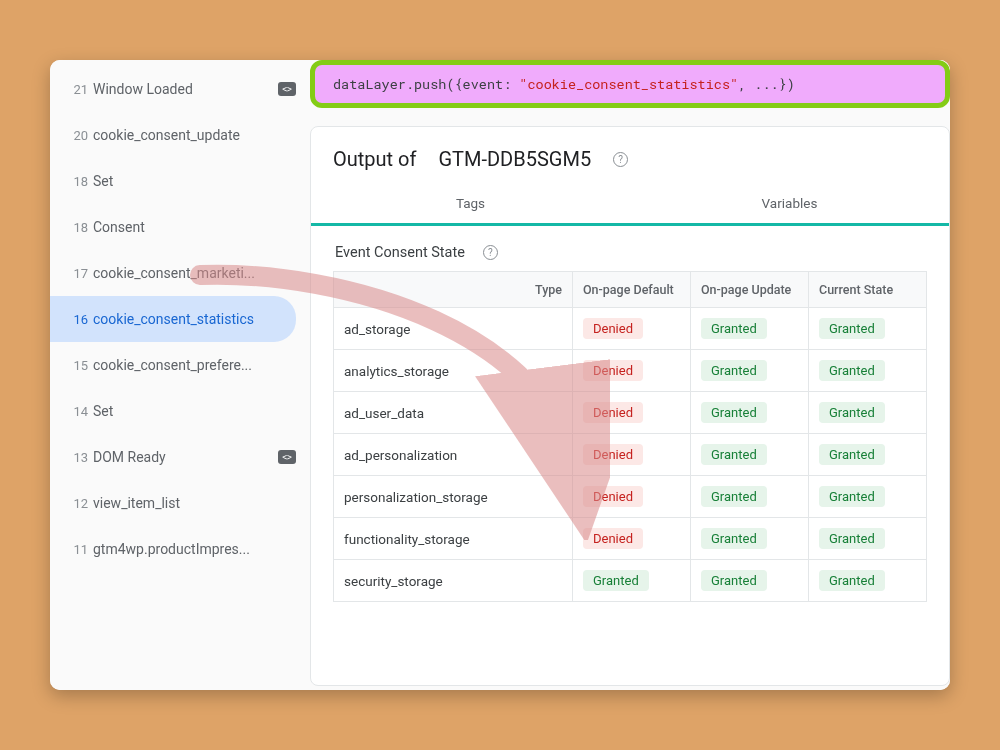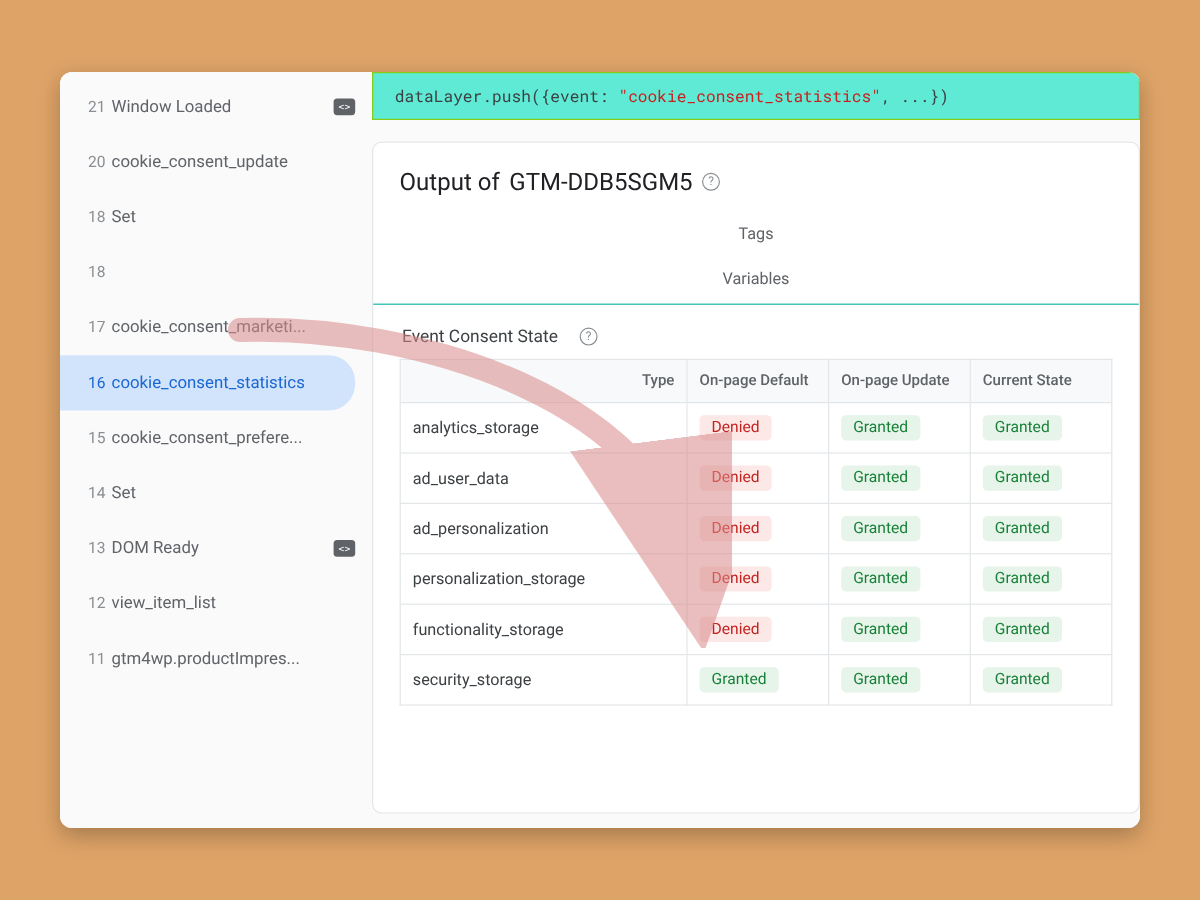--- a/index.html
+++ b/index.html
@@ -53,52 +53,51 @@
   .main {
     flex: 1;
     padding: 0 0 0 0;
     overflow: hidden;
     position: relative;
     background: #fafafa;
   }
 
   .codebox {
     margin: 0 0 18px 0;
-    background: #5eead4;
-    border: 1px solid #84cc16;
-    border-radius: 0;
+    background: #f0abfc;
+    border: 5px solid #84cc16;
+    border-radius: 12px;
     font-family: "Roboto Mono", Menlo, Consolas, monospace;
     font-size: 13.5px;
     padding: 10px 18px;
     color: #3c4043;
     white-space: nowrap;
   }
   .codebox .str { color: #c5221f; }
 
   .panel {
     background: #fff;
     border: 1px solid #e3e6e8;
     border-radius: 8px;
     margin-right: 0;
     padding: 20px 22px 0 22px;
     height: 560px;
   }
   .panel h2 {
     font-size: 20px;
     font-weight: 400;
     color: #202124;
-    display: flex; align-items: center; gap: 8px;
+    display: flex; align-items: center; gap: 22px;
     margin-bottom: 14px;
   }
 
   .tabs {
     display: flex;
-    border-bottom: 1px solid #14b8a6;
+    border-bottom: 3px solid #14b8a6;
     margin: 0 -22px 18px -22px;
-    flex-direction: column;
   }
   .tab {
     flex: 1;
     text-align: center;
     padding: 10px 0 12px 0;
     font-size: 13.5px;
     color: #5f6368;
     cursor: pointer;
   }
 
@@ -169,20 +168,21 @@
       <div class="side-item">
         <span class="num">20</span>
         <span class="label">cookie_consent_update</span>
       </div>
       <div class="side-item">
         <span class="num">18</span>
         <span class="label">Set</span>
       </div>
       <div class="side-item">
         <span class="num">18</span>
+        <span class="label">Consent</span>
       </div>
       <div class="side-item">
         <span class="num">17</span>
         <span class="label">cookie_consent_marketi...</span>
       </div>
       <div class="side-item selected">
         <span class="num">16</span>
         <span class="label">cookie_consent_statistics</span>
       </div>
       <div class="side-item">
@@ -236,20 +236,26 @@
         <thead>
           <tr>
             <th>Type</th>
             <th>On-page Default</th>
             <th>On-page Update</th>
             <th>Current State</th>
           </tr>
         </thead>
         <tbody id="tbody">
             <tr>
+              <td>ad_storage</td>
+              <td><span class="badge denied">Denied</span></td>
+              <td><span class="badge granted">Granted</span></td>
+              <td><span class="badge granted">Granted</span></td>
+            </tr>
+            <tr>
               <td>analytics_storage</td>
               <td><span class="badge denied">Denied</span></td>
               <td><span class="badge granted">Granted</span></td>
               <td><span class="badge granted">Granted</span></td>
             </tr>
             <tr>
               <td>ad_user_data</td>
               <td><span class="badge denied">Denied</span></td>
               <td><span class="badge granted">Granted</span></td>
               <td><span class="badge granted">Granted</span></td>

